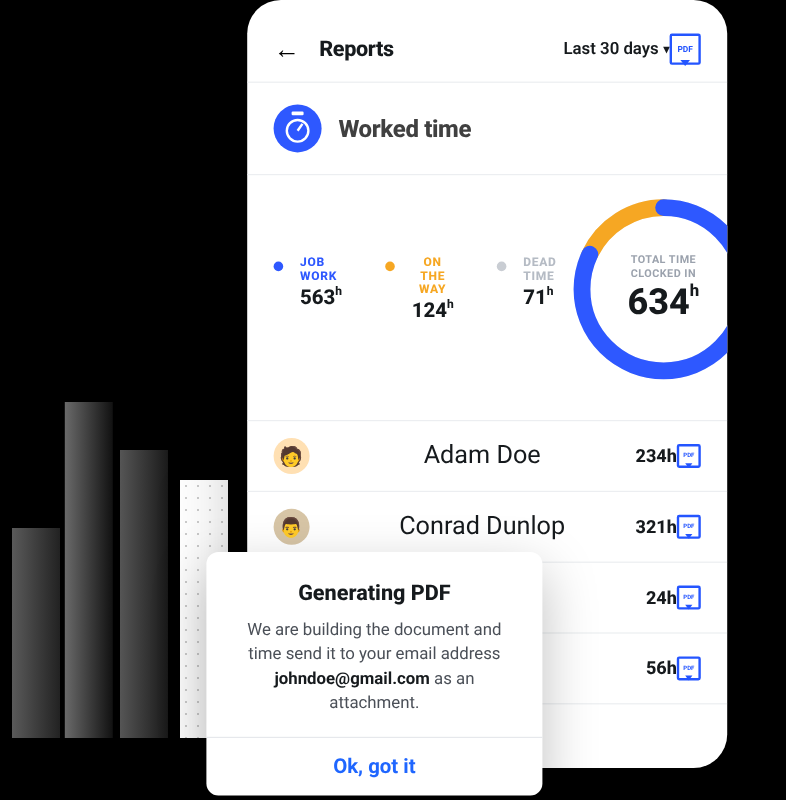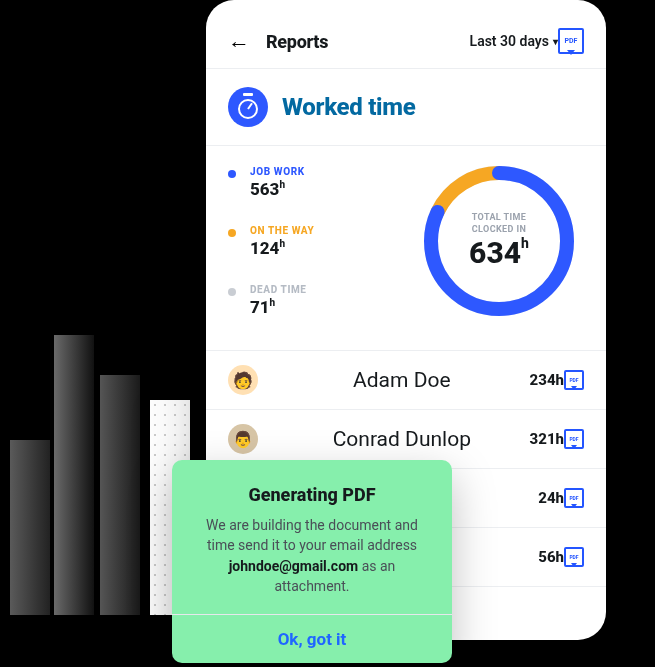--- a/index.html
+++ b/index.html
@@ -84,26 +84,26 @@
     width: 10px; height: 3px; background: #fff; border-radius: 1px;
   }
   .stopwatch-face {
     width: 20px; height: 20px; border: 2.5px solid #fff; border-radius: 50%;
     position: relative; margin-top: 4px;
   }
   .stopwatch-face::after {
     content: ""; position: absolute; left: 50%; bottom: 50%;
     width: 2px; height: 7px; background: #fff; transform-origin: bottom center; transform: translateX(-50%) rotate(35deg);
   }
-  .section-title { font-size: 24px; font-weight: 800; color: #0369a1; letter-spacing: -0.3px; text-align: right; }
+  .section-title { font-size: 20px; font-weight: 800; color: #404040; letter-spacing: -0.3px; text-align: right; }
 
   .stats {
     display: flex; padding: 10px 22px 24px 22px; gap: 4px; align-items: center;
   }
-  .legend { flex: 1; display: flex; flex-direction: column; gap: 26px; }
+  .legend { flex: 1; display: flex; flex-direction: row; gap: 36px; }
   .leg-item { display: flex; align-items: flex-start; gap: 14px; }
   .dot { width: 8px; height: 8px; border-radius: 50%; margin-top: 4px; flex-shrink: 0; }
   .dot-blue { background: #2e58ff; }
   .dot-orange { background: #f6a723; }
   .dot-gray { background: #c9cdd3; }
   .leg-txt { display: flex; flex-direction: column; gap: 2px; }
   .leg-label { font-size: 10px; font-weight: 800; letter-spacing: 0.6px; }
   .lab-blue { color: #2e58ff; }
   .lab-orange { color: #f6a723; text-align: center; }
   .lab-gray { color: #b5bbc4; }
@@ -128,21 +128,21 @@
   .av1 { background: #ffe0b3; }
   .av2 { background: #d7c5a6; }
   .av3 { background: #f0c3c3; }
   .av4 { background: #c3d7f0; }
   .name { flex: 1; font-size: 21px; font-weight: 400; color: #161a1d; text-align: center; }
   .hours { font-size: 15px; font-weight: 800; color: #161a1d; margin-right: 0; white-space: nowrap; }
 
   
   .dialog {
     position: absolute; left: 172px; top: 460px;
-    width: 280px; background: #86efac; border-radius: 10px;
+    width: 280px; background: #ffffff; border-radius: 10px;
     box-shadow: 0 16px 44px rgba(0,0,0,.25);
   }
   .dialog-body { padding: 24px 22px 18px 22px; text-align: center; }
   .dialog-title { font-size: 18px; font-weight: 800; color: #161a1d; margin-bottom: 10px; }
   .dialog-msg { font-size: 14px; color: #4a4f57; line-height: 1.45; }
   .dialog-msg .email { font-weight: 700; color: #161a1d; }
   .dialog-footer {
     border-top: 1px solid #e6e8ec; padding: 14px 0;
     text-align: center; font-size: 17px; font-weight: 700; color: #1f66ff; cursor: pointer;
   }

